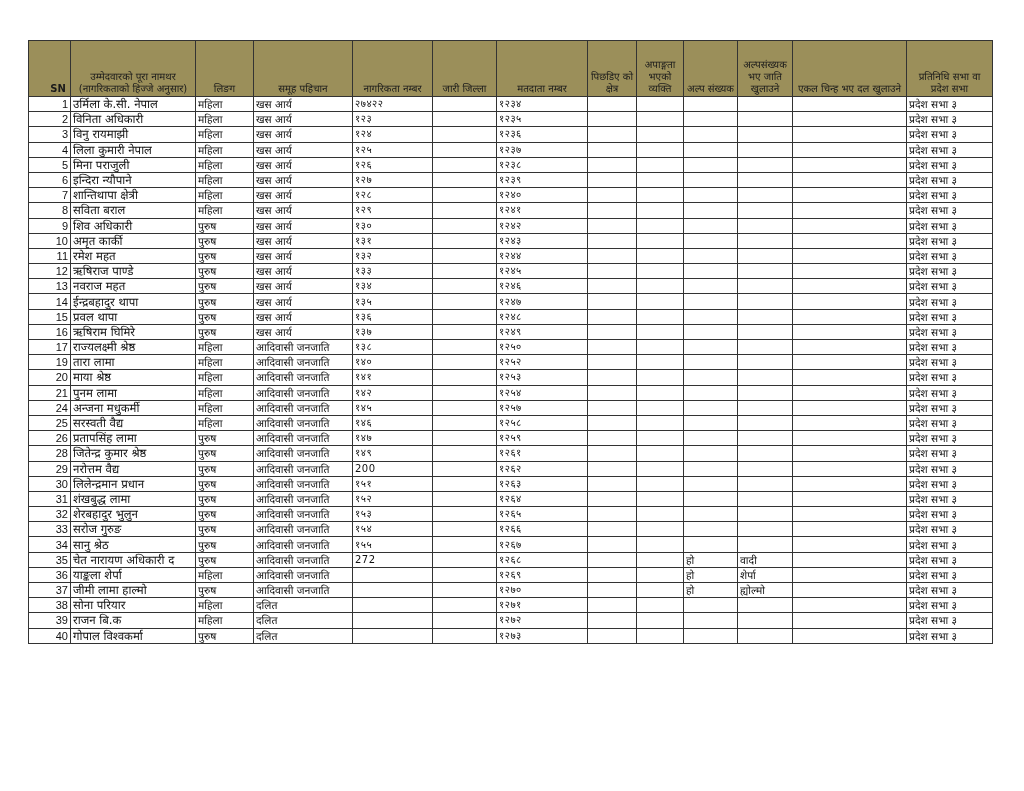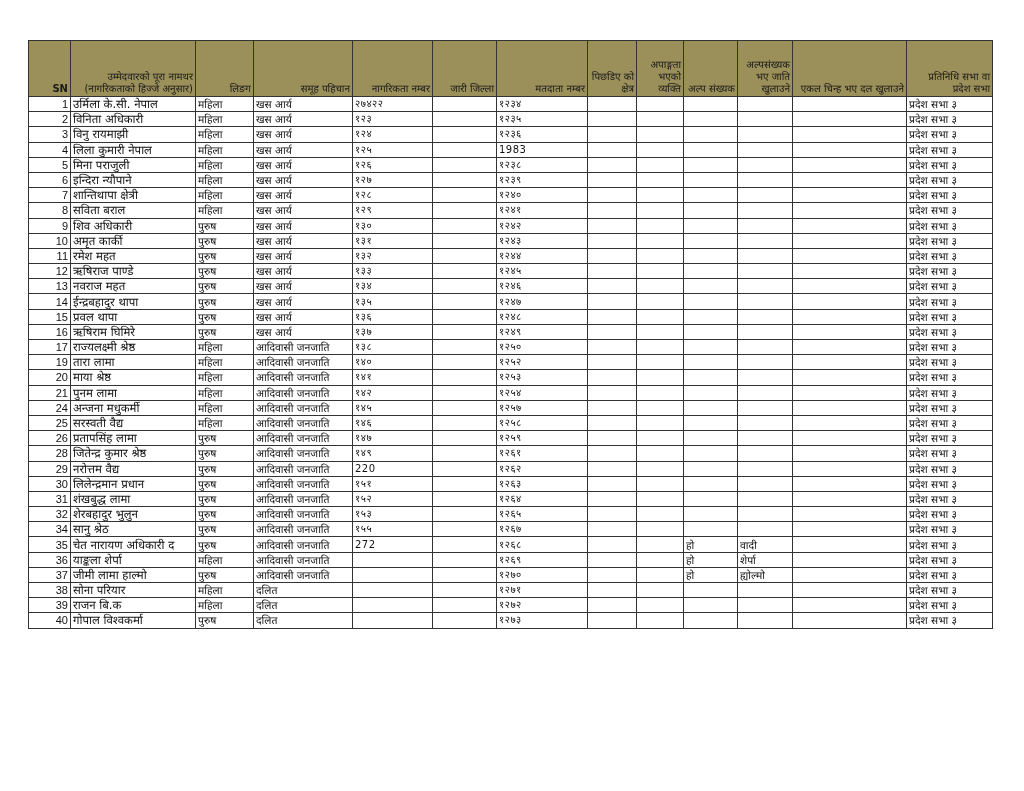--- a/index.html
+++ b/index.html
@@ -3,21 +3,21 @@
 <meta charset="utf-8">
 <style>
   html, body { margin: 0; padding: 0; background: #ffffff; }
   body { width: 1024px; height: 791px; position: relative; overflow: hidden;
          font-family: "DejaVu Sans", sans-serif; color: #111; }
   table.sheet { position: absolute; left: 28px; top: 40px; border-collapse: collapse;
                 table-layout: fixed; font-size: 10.5px; }
   table.sheet th, table.sheet td { border: 1px solid #333; padding: 0 2px; overflow: hidden;
                 white-space: nowrap; line-height: 14px; height: 14.2px; }
   table.sheet thead th { background: #9b8f5a; color: #1a1a1a; font-weight: normal;
-                text-align: right; vertical-align: bottom; height: 54px; white-space: normal;
+                text-align: center; vertical-align: bottom; height: 54px; white-space: normal;
                 line-height: 12px; font-size: 10px; padding-bottom: 1px; }
   table.sheet thead th.sn { font-weight: bold; padding-left: 19px; }
   td.sn { text-align: right; font-family: "Liberation Sans", sans-serif; font-size: 11px; }
   td.name { font-size: 11.5px; margin-left: 31px; }
   td.num { font-size: 10px; letter-spacing: 0.5px; }
 </style>
 </head>
 <body>
 
 <table class="sheet">
@@ -99,21 +99,21 @@
         <td></td>
         <td>प्रदेश सभा ३</td>
       </tr>
       <tr>
         <td class="sn">4</td>
         <td class="name">लिला कुमारी नेपाल</td>
         <td>महिला</td>
         <td>खस आर्य</td>
         <td class="num">१२५</td>
         <td></td>
-        <td class="num">1983</td>
+        <td class="num">१२३७</td>
         <td></td>
         <td></td>
         <td></td>
         <td></td>
         <td></td>
         <td>प्रदेश सभा ३</td>
       </tr>
       <tr>
         <td class="sn">5</td>
         <td class="name">मिना पराजुली</td>
@@ -412,21 +412,21 @@
         <td></td>
         <td></td>
         <td></td>
         <td>प्रदेश सभा ३</td>
       </tr>
       <tr>
         <td class="sn">29</td>
         <td class="name">नरोत्तम वैद्य</td>
         <td>पुरुष</td>
         <td>आदिवासी जनजाति</td>
-        <td class="num">220</td>
+        <td class="num">200</td>
         <td></td>
         <td class="num">१२६२</td>
         <td></td>
         <td></td>
         <td></td>
         <td></td>
         <td></td>
         <td>प्रदेश सभा ३</td>
       </tr>
       <tr>
@@ -460,20 +460,35 @@
         <td>प्रदेश सभा ३</td>
       </tr>
       <tr>
         <td class="sn">32</td>
         <td class="name">शेरबहादुर भुलुन</td>
         <td>पुरुष</td>
         <td>आदिवासी जनजाति</td>
         <td class="num">१५३</td>
         <td></td>
         <td class="num">१२६५</td>
+        <td></td>
+        <td></td>
+        <td></td>
+        <td></td>
+        <td></td>
+        <td>प्रदेश सभा ३</td>
+      </tr>
+      <tr>
+        <td class="sn">33</td>
+        <td class="name">सरोज गुरुङ</td>
+        <td>पुरुष</td>
+        <td>आदिवासी जनजाति</td>
+        <td class="num">१५४</td>
+        <td></td>
+        <td class="num">१२६६</td>
         <td></td>
         <td></td>
         <td></td>
         <td></td>
         <td></td>
         <td>प्रदेश सभा ३</td>
       </tr>
       <tr>
         <td class="sn">34</td>
         <td class="name">सानु श्रेठ</td>

